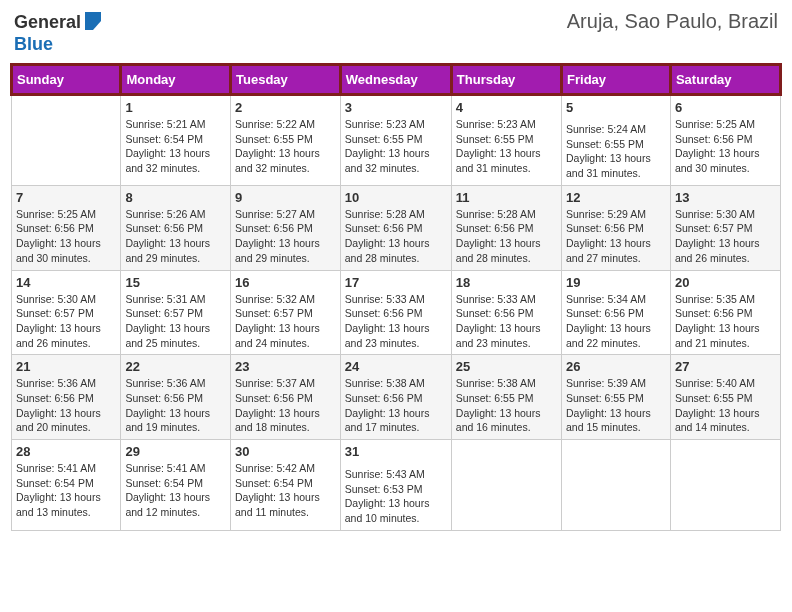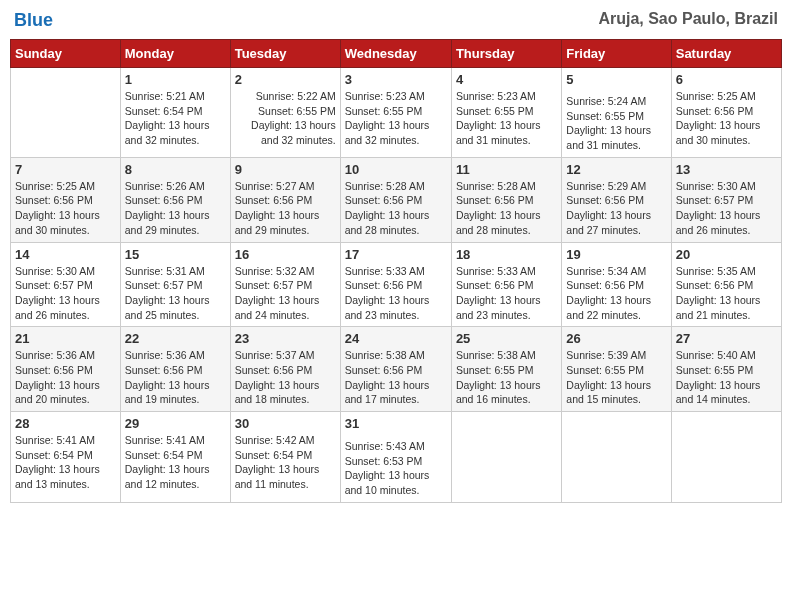--- a/index.html
+++ b/index.html
@@ -28,37 +28,37 @@
     }
     .title-block {
       text-align: right;
     }
     .title-block h1 {
       font-size: 32px;
       font-weight: bold;
       color: #333;
     }
     .title-block h2 {
-      font-size: 16px;
-      font-weight: bold;
+      font-size: 20px;
+      font-weight: normal;
       color: #555;
     }
     .calendar-table {
       width: 100%;
       border-collapse: collapse;
       font-size: 11px;
     }
     .calendar-table thead tr th {
-      background: #b91c1c;
+      background: #a21caf;
       color: #fff;
       padding: 6px 4px;
       text-align: left;
       font-size: 13px;
       font-weight: bold;
-      border: 1px solid #7f1d1d;
+      border: 3px solid #7f1d1d;
     }
     .calendar-table tbody tr td {
       border: 1px solid #ccc;
       vertical-align: top;
       padding: 4px 4px;
       width: 113px;
       min-height: 80px;
       background: #fff;
     }
     .calendar-table tbody tr:nth-child(even) td {
@@ -78,20 +78,28 @@
     }
     .empty-cell {
       background: #fff !important;
     }
   </style>
 </head>
 <body>
 
 <div class="header">
   <div class="logo">
+    <div class="logo-row">
+      <span style="font-size:18px;font-weight:bold;color:#333;">General</span>
+      <span style="display:inline-block;margin-left:2px;margin-top:2px;">
+        <svg width="20" height="18" viewBox="0 0 20 18">
+          <polygon points="2,0 18,0 18,9 10,18 2,18" fill="#1a6eb5"></polygon>
+        </svg>
+      </span>
+    </div>
     <div>
       <span style="font-size:18px;font-weight:bold;color:#1a6eb5;">Blue</span>
     </div>
   </div>
   <div class="title-block">
     <h2>Aruja, Sao Paulo, Brazil</h2>
   </div>
 </div>
 
 <table class="calendar-table">
@@ -111,21 +119,21 @@
         <td class="empty-cell"></td>
         <td>
           <span class="day-number">1</span>
           <div class="day-info" style="white-space: pre-line;">Sunrise: 5:21 AM
 Sunset: 6:54 PM
 Daylight: 13 hours
 and 32 minutes.</div>
         </td>
         <td>
           <span class="day-number">2</span>
-          <div class="day-info" style="white-space: pre-line; text-align: right;">Sunrise: 5:22 AM
+          <div class="day-info" style="white-space: pre-line;">Sunrise: 5:22 AM
 Sunset: 6:55 PM
 Daylight: 13 hours
 and 32 minutes.</div>
         </td>
         <td>
           <span class="day-number">3</span>
           <div class="day-info" style="white-space: pre-line;">Sunrise: 5:23 AM
 Sunset: 6:55 PM
 Daylight: 13 hours
 and 32 minutes.</div>

